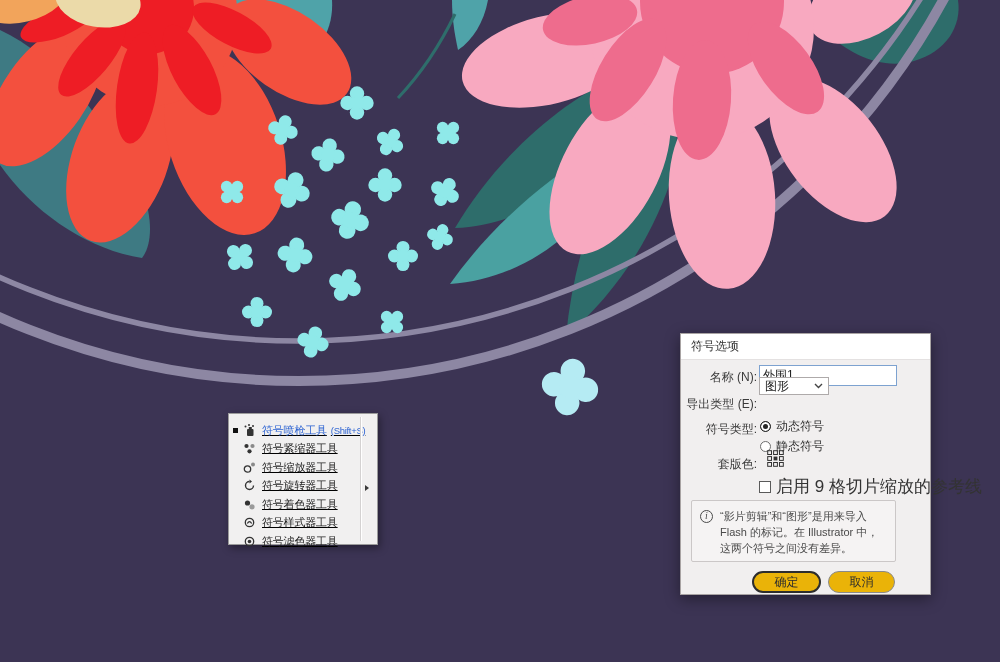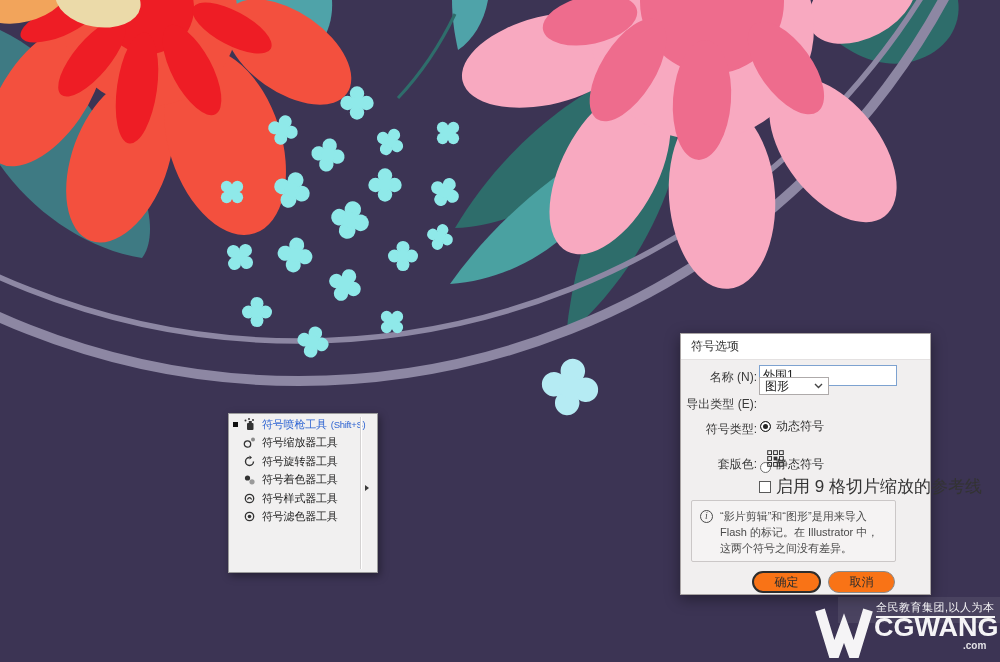--- a/index.html
+++ b/index.html
@@ -7,24 +7,25 @@
     width:1000px;height:662px;position:relative;overflow:hidden;
     background:#3C3454;
     font-family:"Liberation Sans","DejaVu Sans",sans-serif;
     -webkit-font-smoothing:antialiased;
   }
   #stage{position:absolute;inset:0;}
   #artwork{position:absolute;left:0;top:0;}
 
   
   .tool-menu{
-    position:absolute;left:228px;top:413px;width:150px;height:160px;
+    position:absolute;left:228px;top:413px;width:150px;height:132px;
     background:#f1f0f0;border:1px solid #9b9b9b;box-sizing:border-box;
     box-shadow:2px 3px 8px rgba(0,0,0,.38);
-    padding-top:1px;
+    padding-top:7px;
+    text-decoration:underline;
   }
   .tool-row{
     height:18.5px;display:flex;align-items:center;font-size:11px;color:#1d1d1d;
     letter-spacing:-0.2px;cursor:default;white-space:nowrap;
   }
   .tool-row .marker{width:12px;display:flex;justify-content:center;align-items:center;}
   .tool-row .marker i{display:block;width:5px;height:5px;background:#111;}
   .tool-row .ticon{width:17px;height:13px;display:flex;align-items:center;justify-content:center;margin-right:4px;}
   .tool-row.selected .tlabel,.tool-row.selected .tshort{color:#2e64d2;}
   .tool-row .tshort{font-size:9.5px;margin-left:4px;letter-spacing:-0.3px;}
@@ -70,21 +71,21 @@
     position:absolute;left:10px;top:166px;width:205px;height:62px;box-sizing:border-box;
     background:#f5f3f3;border:1px solid #cbc7c7;border-radius:2px;
     padding:8px 8px 6px 28px;font-size:11px;line-height:1.45;color:#4a4a4a;
   }
   .infobox .iicon{
     position:absolute;left:8px;top:9px;width:13px;height:13px;border-radius:50%;
     border:1px solid #4a4a4a;color:#4a4a4a;font-family:"Liberation Serif","DejaVu Serif",serif;
     font-style:italic;font-size:10px;display:flex;align-items:center;justify-content:center;box-sizing:border-box;
   }
   .dbtn{
-    position:absolute;top:237px;height:22px;border-radius:11px;background:#f97316;
+    position:absolute;top:237px;height:22px;border-radius:11px;background:#eab308;
     font-size:12px;color:#2d2d2d;font-family:inherit;cursor:pointer;padding:0;
   }
   .dbtn.ok{left:71px;width:69px;border:2px solid #2d2d2d;}
   .dbtn.cancel{left:147px;width:67px;border:1px solid #8a8a8a;}
 
   
   .watermark{position:absolute;left:812px;top:594px;width:188px;height:68px;opacity:.95;}
   .watermark .litebg{position:absolute;left:26px;top:3px;right:0;height:26px;background:rgba(255,255,255,.08);}
   .watermark .wlogo{position:absolute;left:2px;top:12px;}
   .watermark .tagline{
@@ -206,20 +207,31 @@
             <circle cx="10" cy="2" r="1"></circle>
           </svg>
       </span>
       <span class="tlabel">符号喷枪工具</span>
       <span class="tshort">(Shift+S)</span>
     </div>
     <div class="tool-row">
       <span class="marker"></span>
       <span class="ticon">
         <svg width="13" height="13" viewBox="0 0 13 13" fill="#333">
+            <circle cx="3.5" cy="4" r="2.1"></circle>
+            <circle cx="9.5" cy="4" r="2.1" fill="#8a8a8a"></circle>
+            <circle cx="6.5" cy="9.3" r="2.1"></circle>
+          </svg>
+      </span>
+      <span class="tlabel">符号紧缩器工具</span>
+    </div>
+    <div class="tool-row">
+      <span class="marker"></span>
+      <span class="ticon">
+        <svg width="13" height="13" viewBox="0 0 13 13" fill="#333">
             <circle cx="4.5" cy="8" r="3.2" fill="none" stroke="#333" stroke-width="1.3"></circle>
             <circle cx="10" cy="3.5" r="2" fill="#8a8a8a"></circle>
           </svg>
       </span>
       <span class="tlabel">符号缩放器工具</span>
     </div>
     <div class="tool-row">
       <span class="marker"></span>
       <span class="ticon">
         <svg width="13" height="13" viewBox="0 0 13 13" fill="none">
@@ -277,21 +289,21 @@
       <svg width="9" height="6" viewBox="0 0 9 6">
           <polyline points="1,1 4.5,4.5 8,1" fill="none" stroke="#444" stroke-width="1.4"></polyline>
         </svg>
     </div>
 
     <span class="dlabel" style="top:87px;">符号类型:</span>
     <div class="drow" style="left:79px;top:84px;">
       <span class="radio on"></span>
       <span>动态符号</span>
     </div>
-    <div class="drow" style="left:79px;top:122px;align-items:flex-end;">
+    <div class="drow" style="left:79px;top:104px;">
       <span class="radio off"></span>
       <span>静态符号</span>
     </div>
 
     <span class="dlabel" style="top:122px;">套版色:</span>
     <svg style="position:absolute;left:86px;top:116px;" width="17" height="17" viewBox="0 0 17 17">
       <g fill="none" stroke="#333" stroke-width="1">
         <rect x="0.7" y="0.7" width="3.8" height="3.8"></rect>
           <rect x="6.6" y="0.7" width="3.8" height="3.8"></rect>
           <rect x="12.5" y="0.7" width="3.8" height="3.8"></rect>
@@ -311,23 +323,14 @@
 
     <div class="infobox">
       <span class="iicon">i</span>
       <span>“影片剪辑”和“图形”是用来导入 Flash 的标记。在 Illustrator 中，这两个符号之间没有差异。</span>
     </div>
 
     <button class="dbtn ok">确定</button>
     <button class="dbtn cancel">取消</button>
   </div>
 
-  <div class="watermark">
-    <div class="litebg"></div>
-    <svg class="wlogo" width="60" height="52" viewBox="0 0 60 52">
-      <path d="M6,4 L20,50 L30,22 L40,50 L54,4" fill="none" stroke="#ffffff" stroke-width="10" stroke-linejoin="miter"></path>
-    </svg>
-    <div class="tagline">全民教育集团,以人为本</div>
-    <div class="brand">CGWANG</div>
-    <div class="suffix">.com</div>
-  </div>
 
 </div>
 
 </body></html>

